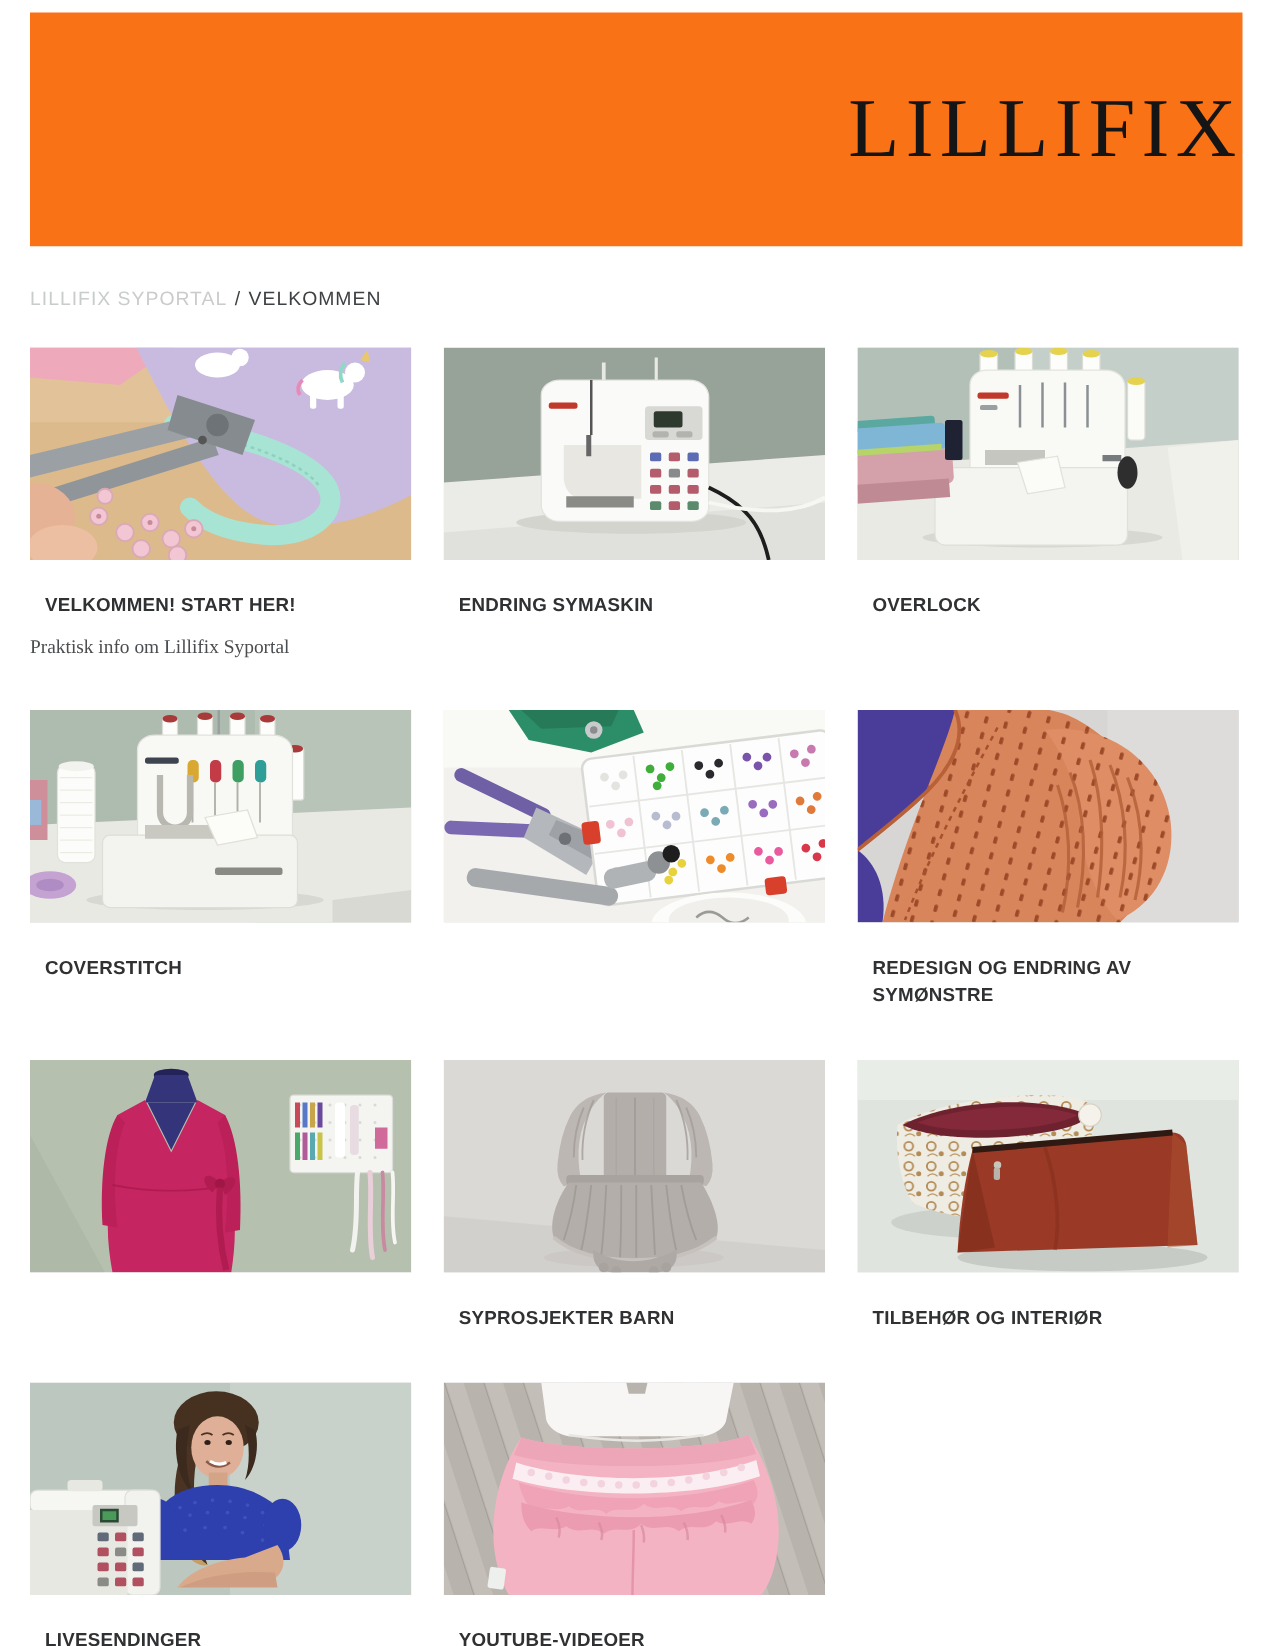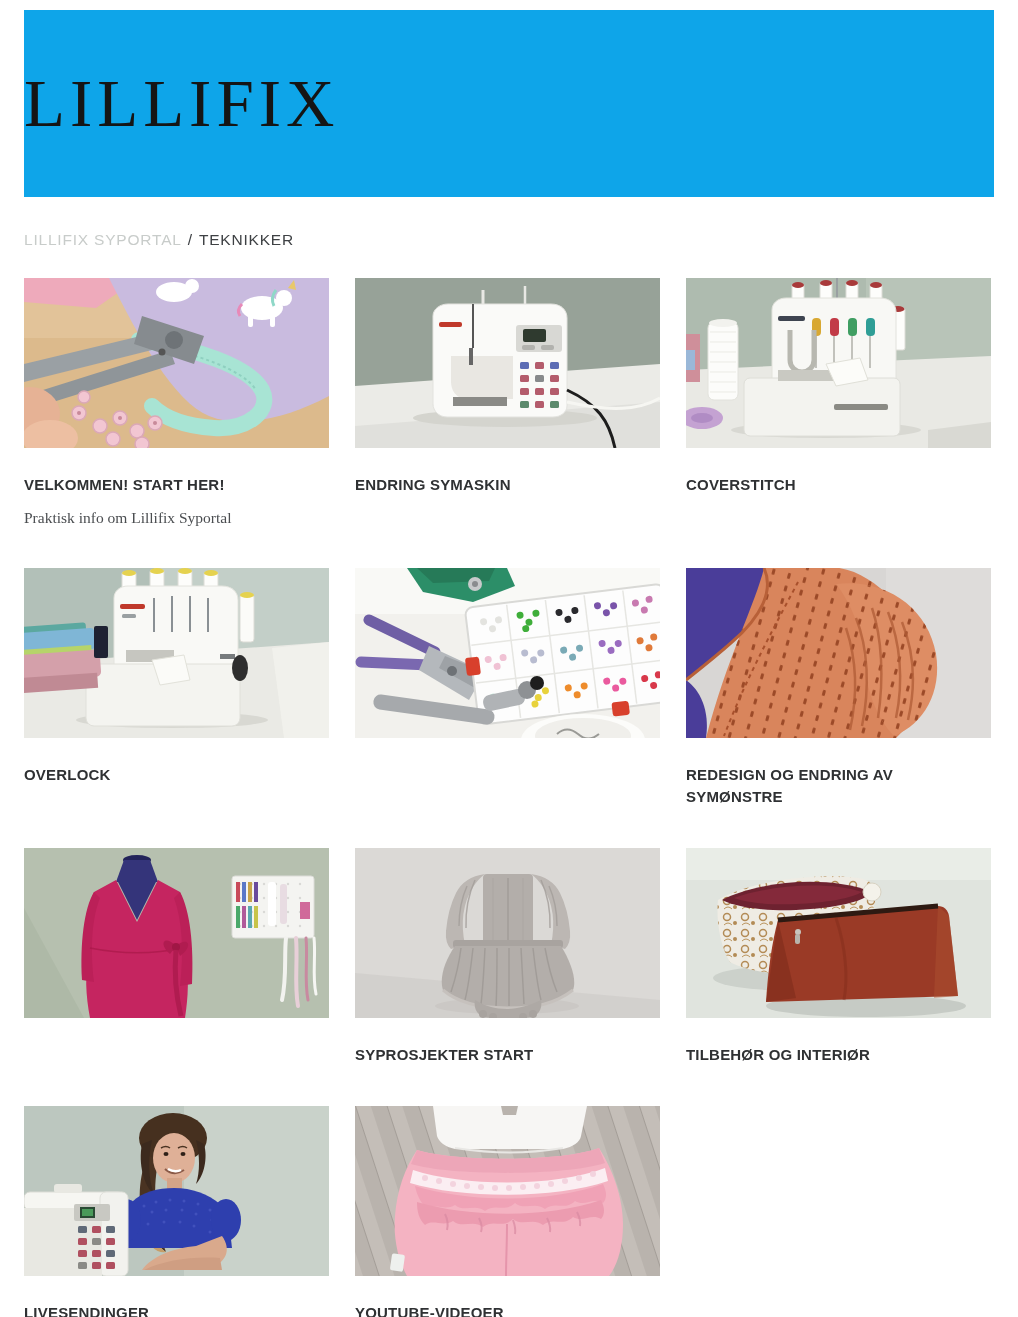--- a/index.html
+++ b/index.html
@@ -5,22 +5,22 @@
   html,body{margin:0;padding:0;background:#ffffff;}
   body{
     width:1018px;height:1317px;overflow:hidden;position:relative;
     font-family:"Liberation Sans","DejaVu Sans",sans-serif;
     -webkit-font-smoothing:antialiased;
   }
   .page{padding:10px 24px 0 24px;}
 
   
   .banner{
-    height:187px;display:flex;flex-direction:column;align-items:flex-start;justify-content:center;
-    background:#0ea5e9;
+    height:187px;display:flex;flex-direction:column;align-items:flex-end;justify-content:center;
+    background:#f97316;
   }
   .banner h1{
     margin:0;font-family:"Liberation Serif","DejaVu Serif",serif;font-weight:500;
     font-size:67px;line-height:1.12;letter-spacing:5px;color:#151515;text-align:center;
   }
 
   
   .breadcrumb{
     margin:34px 0 29px 0;font-size:15.5px;letter-spacing:.8px;color:#3e4144;
   }
@@ -28,38 +28,38 @@
   .breadcrumb .sep{color:#3e4144;margin:0 6px;}
 
   
   .grid{
     display:grid;grid-template-columns:repeat(3,305px);column-gap:26px;align-items:start;
   }
   .card{margin-bottom:40px;}
   .card-media{display:block;width:305px;height:170px;overflow:hidden;cursor:pointer;background:#e8e8e8;}
   .card-media svg{display:block;}
   .card-title{
-    margin:26px 0 0 0;font-size:15px;font-weight:700;color:#2f3133;
+    margin:26px 0 0 12px;font-size:15px;font-weight:700;color:#2f3133;
     letter-spacing:.2px;line-height:1.45;max-width:255px;cursor:pointer;
   }
   .card-subtitle{
     margin:11px 0 0 0;font-size:15.5px;font-weight:400;color:#4b4e51;line-height:1.4;font-family:Liberation Serif, serif;
   }
 </style>
 </head>
 <body>
 
 <div class="page">
 
   <header class="banner">
     <h1><span>LILLIFIX</span><br></h1>
   </header>
 
   <nav class="breadcrumb">
-    <a>LILLIFIX SYPORTAL</a><span class="sep">/</span><span>TEKNIKKER</span>
+    <a>LILLIFIX SYPORTAL</a><span class="sep">/</span><span>VELKOMMEN</span>
   </nav>
 
   <main class="grid">
 
     <article class="card">
       <a class="card-media" aria-label="VELKOMMEN! START HER!">
         <svg width="305" height="170" viewBox="0 0 305 170">
           <rect width="305" height="170" fill="#dcba8c"></rect>
           <rect width="305" height="60" fill="#e4c79e" opacity=".7"></rect>
           <polygon points="0,0 115,0 72,30 0,24" fill="#eeaabb"></polygon>
@@ -139,20 +139,75 @@
               <rect x="195" y="123" width="9" height="7" rx="1.5" fill="#5c8a6c"></rect>
           </g>
           <path d="M212,112 C242,126 254,142 260,170" stroke="#1d1d1d" stroke-width="3" fill="none"></path>
           <path d="M212,124 C256,134 284,132 305,120" stroke="#f6f6f2" stroke-width="3" fill="none"></path>
         </svg>
       </a>
       <h3 class="card-title">ENDRING SYMASKIN</h3>
     </article>
 
     <article class="card">
+      <a class="card-media" aria-label="OVERLOCK">
+        <svg width="305" height="170" viewBox="0 0 305 170">
+          <rect width="305" height="170" fill="#c3cfc8"></rect>
+          <rect width="130" height="96" fill="#b2c0b8"></rect>
+          <polygon points="0,96 305,74 305,170 0,170" fill="#eaeae5"></polygon>
+          <polygon points="248,80 305,74 305,170 260,170" fill="#f2f2ee" opacity=".8"></polygon>
+          <ellipse cx="148" cy="152" rx="96" ry="8" fill="#d8d8d2"></ellipse>
+          <g stroke="#98a0a4" stroke-width="1.5" fill="none">
+            <path d="M110,4 V58"></path>
+              <path d="M138,2 V58"></path>
+              <path d="M166,2 V58"></path>
+              <path d="M192,4 V58"></path>
+          </g>
+          <g fill="#fdfdfb" stroke="#dcdcd6">
+            <rect x="98" y="4" width="14" height="26" rx="2"></rect>
+              <rect x="126" y="2" width="14" height="27" rx="2"></rect>
+            <rect x="154" y="2" width="14" height="27" rx="2"></rect>
+              <rect x="180" y="4" width="14" height="26" rx="2"></rect>
+          </g>
+          <g fill="#e5d24f">
+            <ellipse cx="105" cy="5" rx="7" ry="3"></ellipse>
+              <ellipse cx="133" cy="3" rx="7" ry="3"></ellipse>
+            <ellipse cx="161" cy="3" rx="7" ry="3"></ellipse>
+              <ellipse cx="187" cy="5" rx="7" ry="3"></ellipse>
+          </g>
+          <rect x="216" y="26" width="14" height="48" rx="3" fill="#fbfbf8" stroke="#dcdcd6"></rect>
+          <ellipse cx="223" cy="27" rx="7" ry="3" fill="#e5d24f"></ellipse>
+          <path d="M90,30 C90,23 96,18 104,18 H198 C208,18 214,24 214,32 V102 H90 Z" fill="#f9f9f6" stroke="#e4e4de"></path>
+          <rect x="62" y="96" width="154" height="62" rx="8" fill="#f4f4f0" stroke="#e0e0da"></rect>
+          <rect x="96" y="36" width="25" height="5" rx="2" fill="#c0392b"></rect>
+          <rect x="98" y="46" width="14" height="4" rx="1.5" fill="#9aa0a2"></rect>
+          <g stroke="#8a9094" stroke-width="2" fill="none">
+            <path d="M130,30 V64"></path>
+              <path d="M148,28 V64"></path>
+              <path d="M166,28 V64"></path>
+              <path d="M184,30 V64"></path>
+          </g>
+          <rect x="196" y="86" width="15" height="5" fill="#777b7d"></rect>
+          <ellipse cx="216" cy="100" rx="8" ry="13" fill="#2e2e2e"></ellipse>
+          <rect x="102" y="82" width="48" height="12" fill="#c6c6c0"></rect>
+          <polygon points="128,92 160,87 166,112 136,117" fill="#fbfbf8" stroke="#e2e2da"></polygon>
+          <g transform="rotate(-4 40 90)">
+            <rect x="-8" y="56" width="72" height="9" rx="3" fill="#5ba8a0"></rect>
+            <rect x="-8" y="62" width="80" height="21" rx="4" fill="#7fb6d6"></rect>
+            <rect x="-8" y="79" width="76" height="6" fill="#b6d46a"></rect>
+            <rect x="-10" y="84" width="86" height="27" rx="5" fill="#d4a0aa"></rect>
+            <rect x="-10" y="107" width="82" height="15" fill="#c08a94"></rect>
+          </g>
+          <rect x="70" y="58" width="14" height="32" rx="2" fill="#1e2233"></rect>
+        </svg>
+      </a>
+      <h3 class="card-title">OVERLOCK</h3>
+    </article>
+
+    <article class="card">
       <a class="card-media" aria-label="COVERSTITCH">
         <svg width="305" height="170" viewBox="0 0 305 170">
           <rect width="305" height="170" fill="#aebbaf"></rect>
           <rect x="180" width="125" height="170" fill="#b8c4b8"></rect>
           <polygon points="0,92 305,78 305,170 0,170" fill="#e9e9e4"></polygon>
           <polygon points="242,152 305,144 305,170 242,170" fill="#d9d9d3"></polygon>
           <ellipse cx="140" cy="152" rx="95" ry="8" fill="#d8d8d2"></ellipse>
           <line x1="151" y1="0" x2="151" y2="20" stroke="#9aa0a2" stroke-width="2"></line>
           <g fill="#fdfdfb" stroke="#dcdcd6">
             <rect x="106" y="6" width="12" height="22" rx="2"></rect>
@@ -192,75 +247,20 @@
           <rect x="22" y="44" width="30" height="78" rx="6" fill="#fcfcfa" stroke="#e2e2dc"></rect>
           <g stroke="#ececе6" stroke-width="1">
               <path d="M24,54 h26 M24,64 h26 M24,74 h26 M24,84 h26 M24,94 h26 M24,104 h26 M24,114 h26" stroke="#ebebe5"></path>
             </g>
           <ellipse cx="37" cy="45" rx="14" ry="4" fill="#f2f2ee"></ellipse>
           <ellipse cx="16" cy="140" rx="21" ry="11" fill="#c4a2d2"></ellipse>
           <ellipse cx="16" cy="140" rx="11" ry="5" fill="#b08cc4"></ellipse>
         </svg>
       </a>
       <h3 class="card-title">COVERSTITCH</h3>
-    </article>
-
-    <article class="card">
-      <a class="card-media" aria-label="OVERLOCK">
-        <svg width="305" height="170" viewBox="0 0 305 170">
-          <rect width="305" height="170" fill="#c3cfc8"></rect>
-          <rect width="130" height="96" fill="#b2c0b8"></rect>
-          <polygon points="0,96 305,74 305,170 0,170" fill="#eaeae5"></polygon>
-          <polygon points="248,80 305,74 305,170 260,170" fill="#f2f2ee" opacity=".8"></polygon>
-          <ellipse cx="148" cy="152" rx="96" ry="8" fill="#d8d8d2"></ellipse>
-          <g stroke="#98a0a4" stroke-width="1.5" fill="none">
-            <path d="M110,4 V58"></path>
-              <path d="M138,2 V58"></path>
-              <path d="M166,2 V58"></path>
-              <path d="M192,4 V58"></path>
-          </g>
-          <g fill="#fdfdfb" stroke="#dcdcd6">
-            <rect x="98" y="4" width="14" height="26" rx="2"></rect>
-              <rect x="126" y="2" width="14" height="27" rx="2"></rect>
-            <rect x="154" y="2" width="14" height="27" rx="2"></rect>
-              <rect x="180" y="4" width="14" height="26" rx="2"></rect>
-          </g>
-          <g fill="#e5d24f">
-            <ellipse cx="105" cy="5" rx="7" ry="3"></ellipse>
-              <ellipse cx="133" cy="3" rx="7" ry="3"></ellipse>
-            <ellipse cx="161" cy="3" rx="7" ry="3"></ellipse>
-              <ellipse cx="187" cy="5" rx="7" ry="3"></ellipse>
-          </g>
-          <rect x="216" y="26" width="14" height="48" rx="3" fill="#fbfbf8" stroke="#dcdcd6"></rect>
-          <ellipse cx="223" cy="27" rx="7" ry="3" fill="#e5d24f"></ellipse>
-          <path d="M90,30 C90,23 96,18 104,18 H198 C208,18 214,24 214,32 V102 H90 Z" fill="#f9f9f6" stroke="#e4e4de"></path>
-          <rect x="62" y="96" width="154" height="62" rx="8" fill="#f4f4f0" stroke="#e0e0da"></rect>
-          <rect x="96" y="36" width="25" height="5" rx="2" fill="#c0392b"></rect>
-          <rect x="98" y="46" width="14" height="4" rx="1.5" fill="#9aa0a2"></rect>
-          <g stroke="#8a9094" stroke-width="2" fill="none">
-            <path d="M130,30 V64"></path>
-              <path d="M148,28 V64"></path>
-              <path d="M166,28 V64"></path>
-              <path d="M184,30 V64"></path>
-          </g>
-          <rect x="196" y="86" width="15" height="5" fill="#777b7d"></rect>
-          <ellipse cx="216" cy="100" rx="8" ry="13" fill="#2e2e2e"></ellipse>
-          <rect x="102" y="82" width="48" height="12" fill="#c6c6c0"></rect>
-          <polygon points="128,92 160,87 166,112 136,117" fill="#fbfbf8" stroke="#e2e2da"></polygon>
-          <g transform="rotate(-4 40 90)">
-            <rect x="-8" y="56" width="72" height="9" rx="3" fill="#5ba8a0"></rect>
-            <rect x="-8" y="62" width="80" height="21" rx="4" fill="#7fb6d6"></rect>
-            <rect x="-8" y="79" width="76" height="6" fill="#b6d46a"></rect>
-            <rect x="-10" y="84" width="86" height="27" rx="5" fill="#d4a0aa"></rect>
-            <rect x="-10" y="107" width="82" height="15" fill="#c08a94"></rect>
-          </g>
-          <rect x="70" y="58" width="14" height="32" rx="2" fill="#1e2233"></rect>
-        </svg>
-      </a>
-      <h3 class="card-title">OVERLOCK</h3>
     </article>
 
     <article class="card">
       <a class="card-media" aria-label="TEKNIKKER OG GUIDER">
         <svg width="305" height="170" viewBox="0 0 305 170">
           <rect width="305" height="170" fill="#f2f1ed"></rect>
           <rect width="305" height="46" fill="#f9f9f6"></rect>
           <polygon points="52,0 152,0 160,18 118,34 68,24" fill="#2c8e68"></polygon>
           <polygon points="62,0 140,0 134,13 78,15" fill="#267a58"></polygon>
           <circle cx="120" cy="16" r="7" fill="#c8cacb"></circle>
@@ -502,21 +502,21 @@
           <path d="M88,142 C102,154 124,160 152,160 C180,160 200,156 218,142" stroke="#c6c1bd" stroke-width="3" fill="none"></path>
           <path d="M120,152 C118,162 124,170 136,170 L170,170 C182,170 188,162 186,152 C174,158 162,161 152,161 C140,161 130,158 120,152 Z" fill="#aea9a5"></path>
           <g fill="#a8a39f">
               <circle cx="128" cy="166" r="4"></circle>
               <circle cx="138" cy="169" r="4"></circle>
               <circle cx="168" cy="169" r="4"></circle>
               <circle cx="178" cy="166" r="4"></circle>
             </g>
         </svg>
       </a>
-      <h3 class="card-title">SYPROSJEKTER START</h3>
+      <h3 class="card-title">SYPROSJEKTER BARN</h3>
     </article>
 
     <article class="card">
       <a class="card-media" aria-label="TILBEHØR OG INTERIØR">
         <svg width="305" height="170" viewBox="0 0 305 170">
           <defs>
             <pattern id="p9" width="18" height="16" patternUnits="userSpaceOnUse">
               <circle cx="5" cy="5" r="3.5" fill="none" stroke="#a87a3c" stroke-width="1.5"></circle>
               <circle cx="13" cy="11" r="2" fill="#a87a3c"></circle>
               <path d="M2,13 q4,-4 8,0" stroke="#b08344" stroke-width="1" fill="none"></path>

